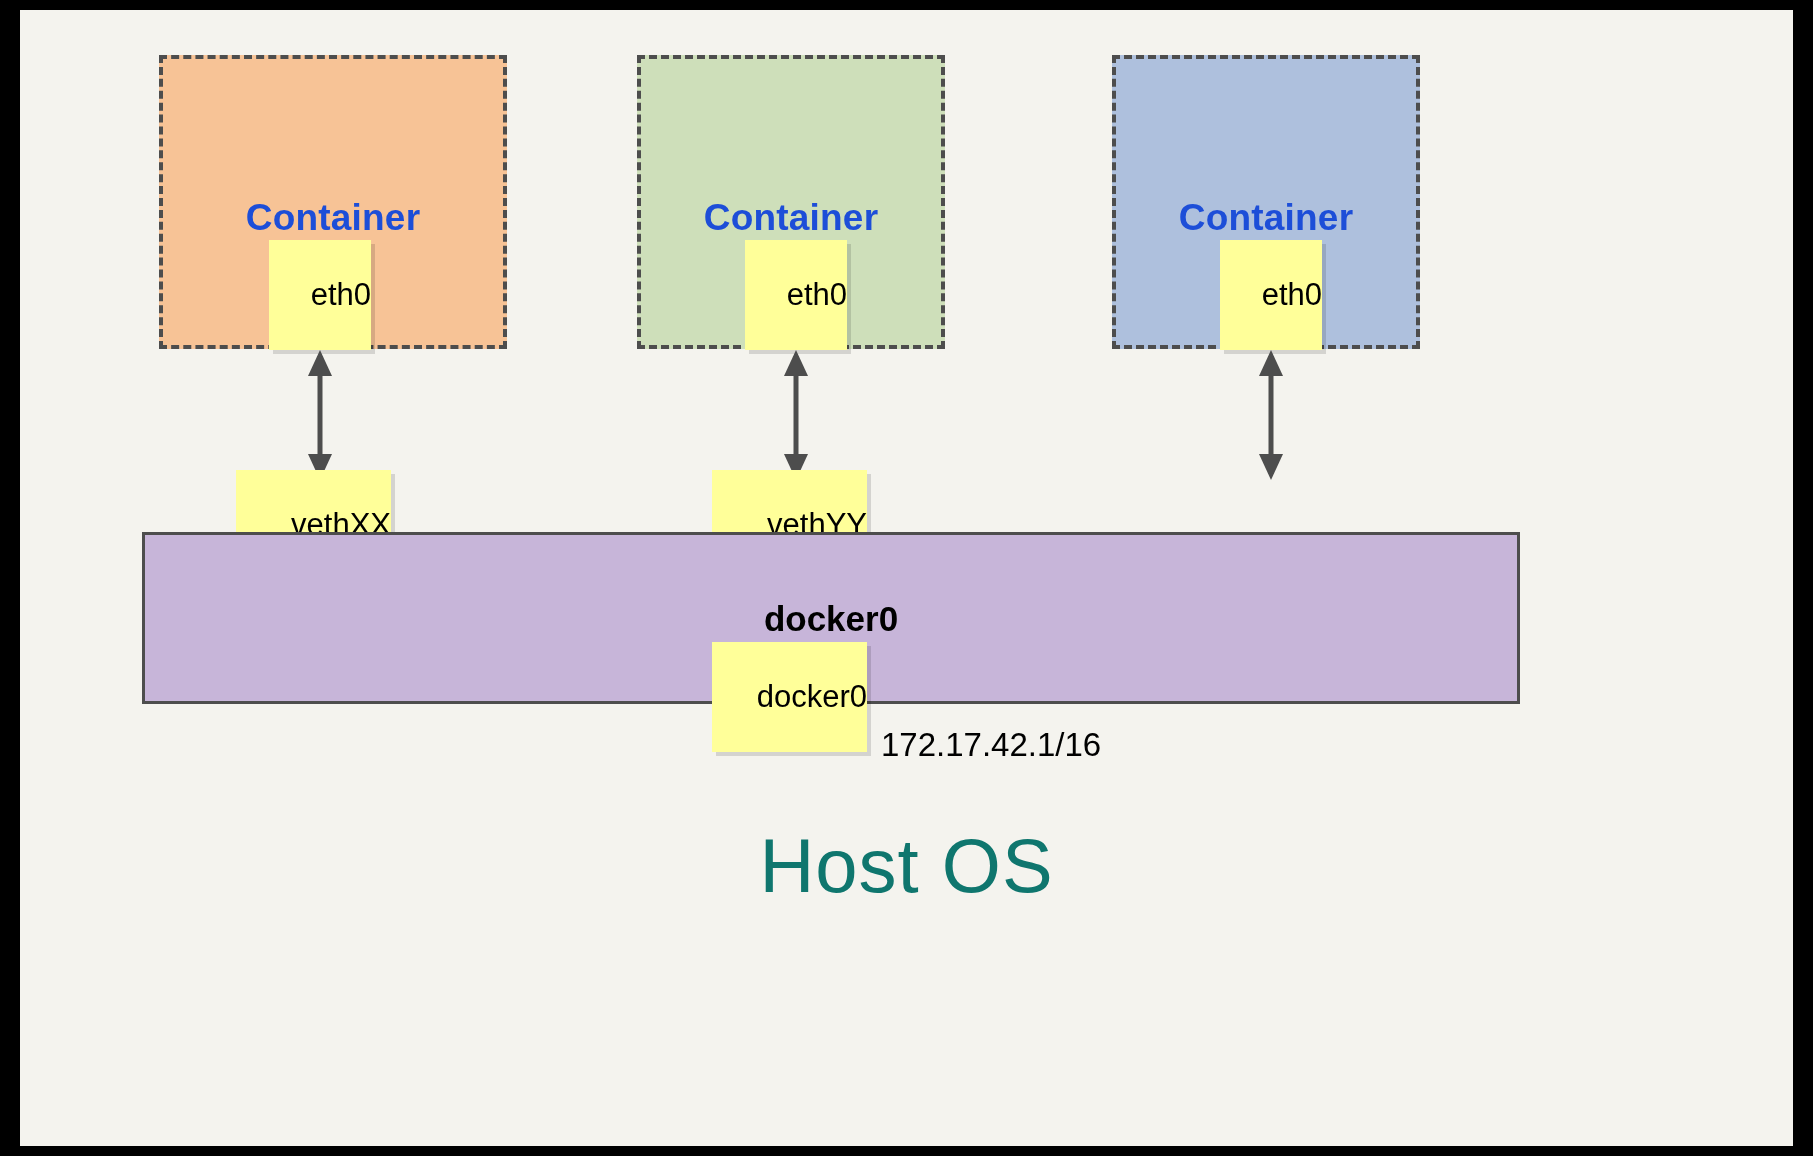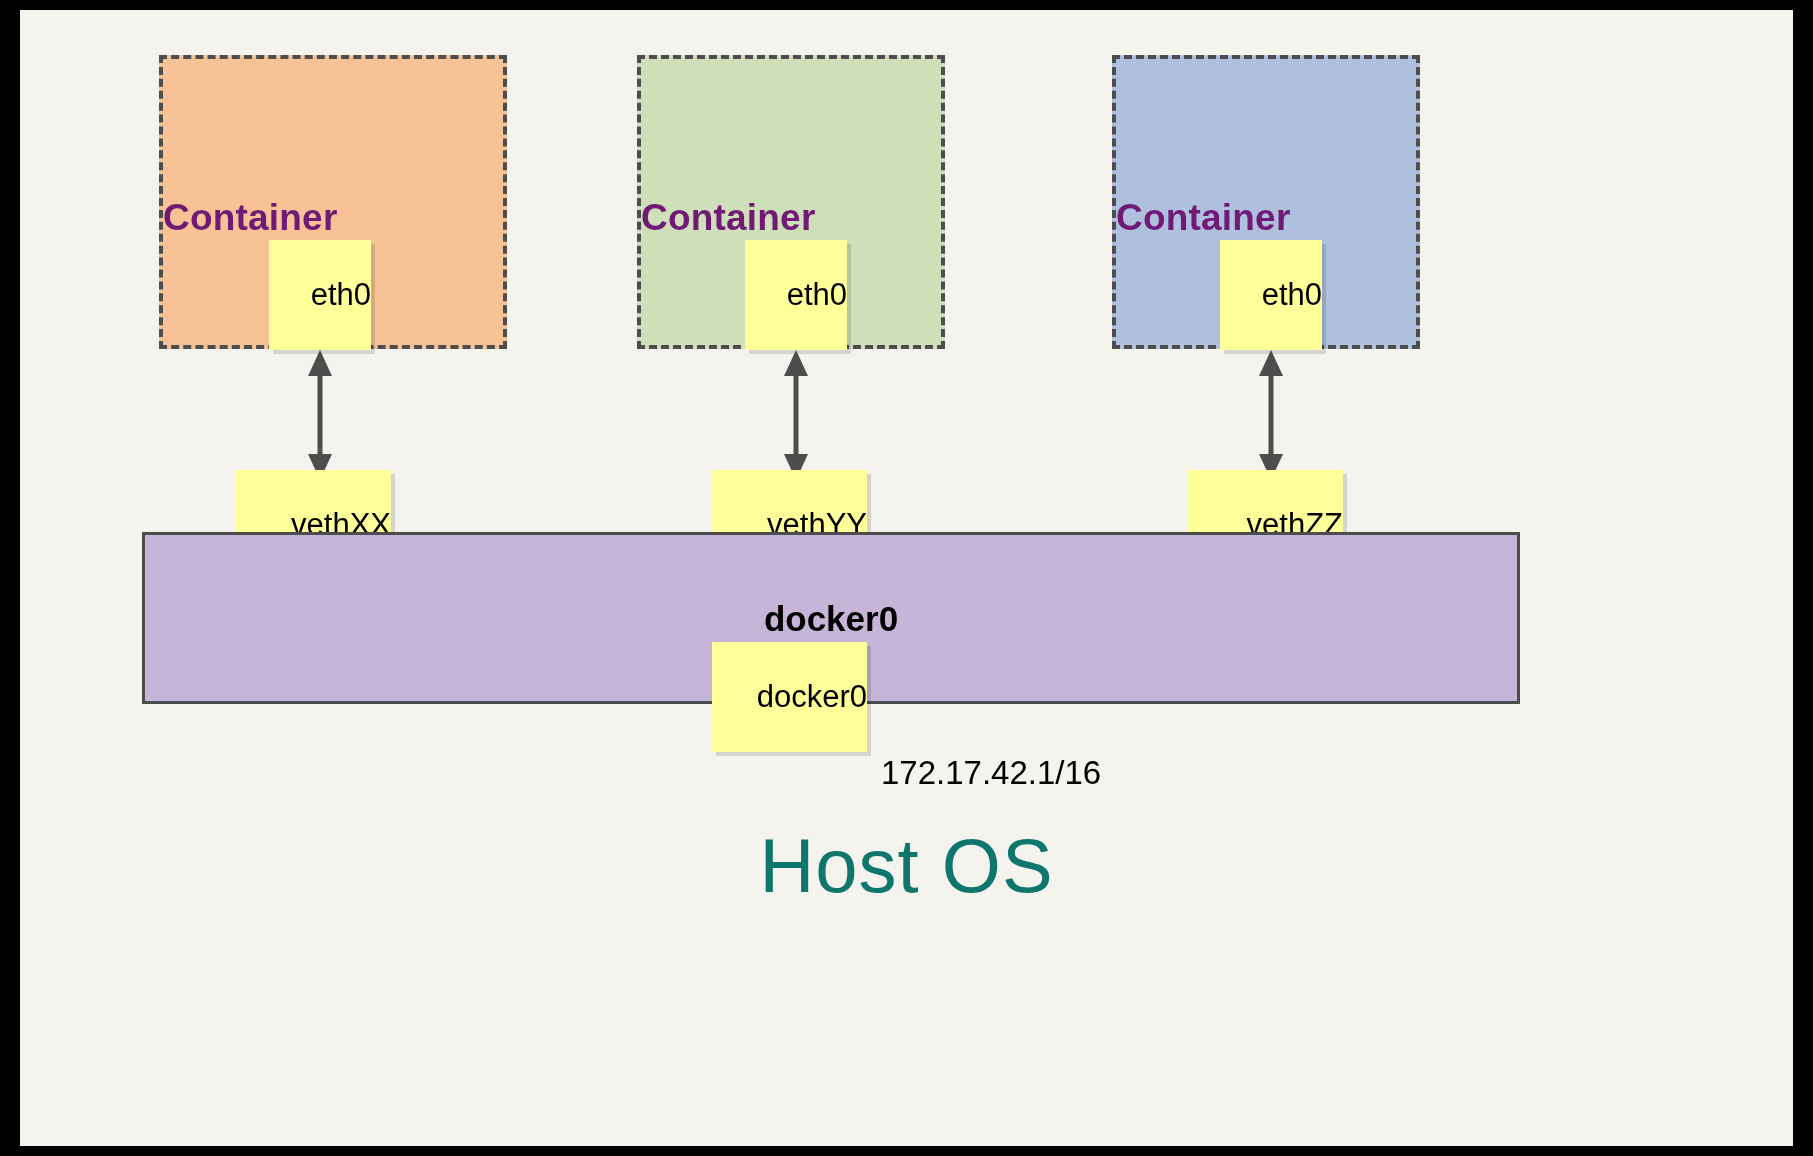--- a/index.html
+++ b/index.html
@@ -41,24 +41,24 @@
   .container-box {
     position: absolute;
     border: 4px dashed #4d4d4d;
     box-sizing: border-box;
   }
   .container-title {
     position: absolute;
     left: 0;
     right: 0;
     top: 138px;
-    text-align: left;
+    text-align: center;
     font-size: 37px;
     font-weight: bold;
-    color: #701a75;
+    color: #1d4ed8;
     letter-spacing: 0.2px;
   }
 
   
   .yellow-box {
     position: absolute;
     background: #ffff99;
     box-sizing: border-box;
     box-shadow: 4px 4px 0 0 rgba(0,0,0,0.13);
     display: flex;
@@ -170,30 +170,27 @@
     </div>
 
     <div class="arrow" style="left:1238px; top:340px; height:130px;">
       <svg width="26" height="130" viewBox="0 0 26 130">
         <line x1="13" y1="6" x2="13" y2="124" stroke="#4d4d4d" stroke-width="5"></line>
         <polygon points="13,0 25,26 1,26" fill="#4d4d4d"></polygon>
         <polygon points="13,130 25,104 1,104" fill="#4d4d4d"></polygon>
       </svg>
     </div>
 
-    <div class="yellow-box" style="left:1168px; top:460px; width:155px; height:110px;">
-      <span>vethZZ</span>
-    </div>
 
     <div id="docker0-bar">
       <div id="docker0-bar-label">docker0</div>
     </div>
 
     <div class="yellow-box" style="left:692px; top:632px; width:155px; height:110px; z-index:5;">
       <span>docker0</span>
     </div>
 
-    <div id="ip-label" style="left:861px; top:716px;margin-top:28px;">172.17.42.1/16</div>
+    <div id="ip-label" style="left:861px; top:716px;">172.17.42.1/16</div>
 
     <div id="host-os-title">Host OS</div>
 
   </div>
 </div>
 
 </body></html>

